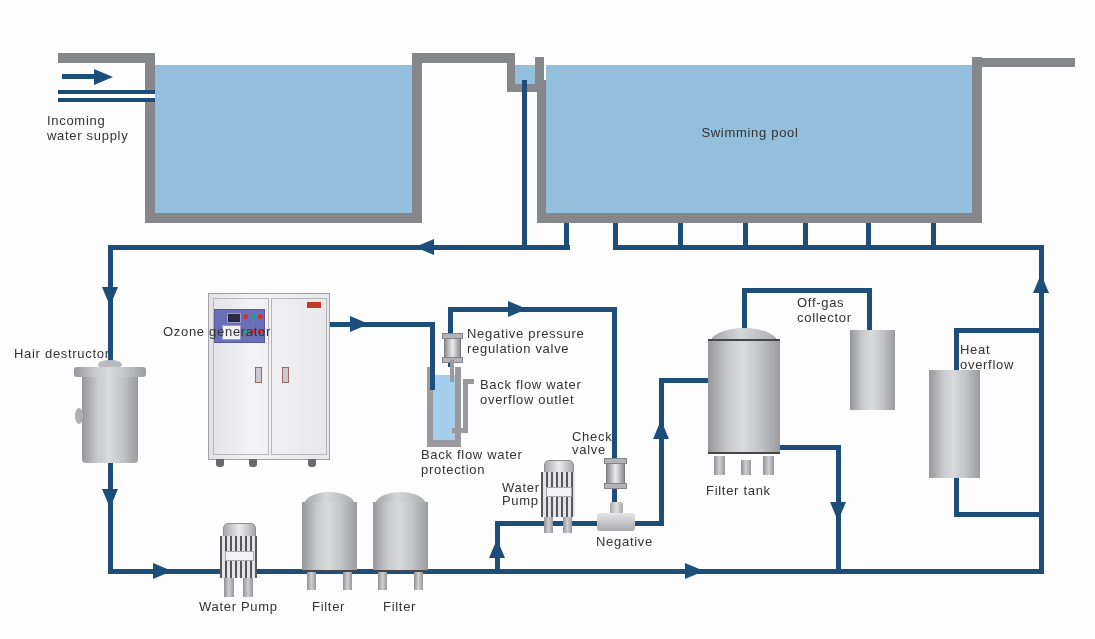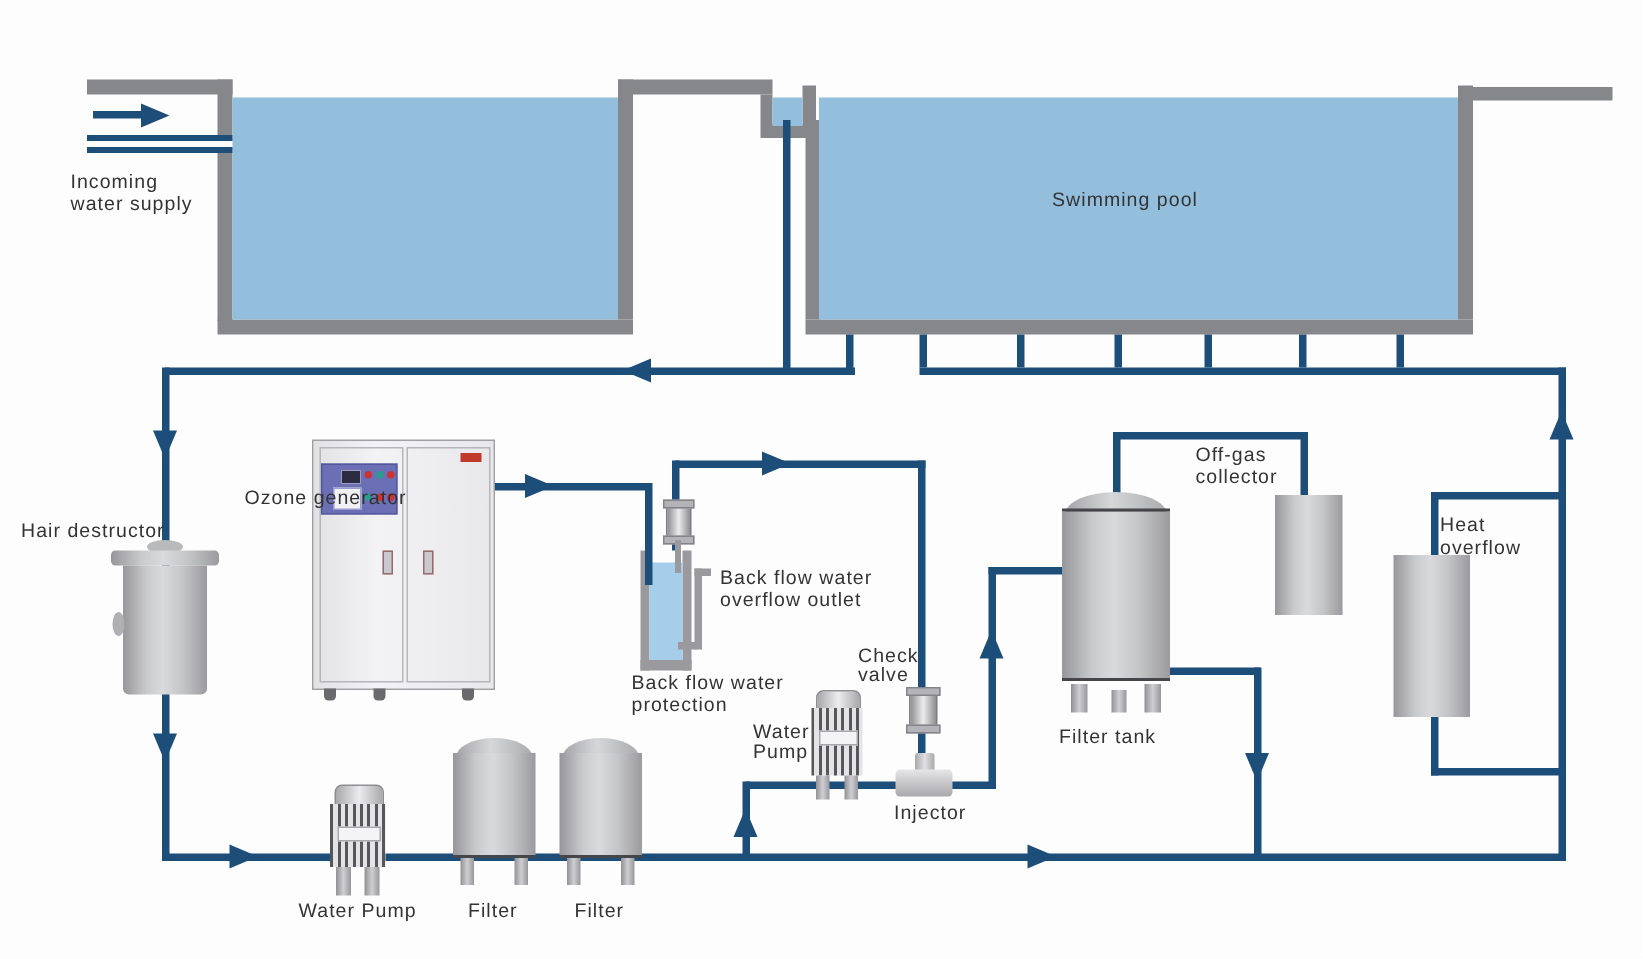--- a/index.html
+++ b/index.html
@@ -191,29 +191,31 @@
     <div class="cyl edge-b" style="position:absolute;left:0;top:10px;width:55px;height:70px;box-sizing:border-box;"></div>
     <div class="foot" style="left:5px;top:80px;width:9px;height:18px;"></div>
     <div class="foot" style="left:41px;top:80px;width:9px;height:18px;"></div>
   </div>
 
   <div class="lbl" style="left:47px;top:114px;">Incoming
 water supply</div>
   <div class="lbl" style="left:660px;top:126px;width:180px;text-align:center;">Swimming pool</div>
   <div class="lbl" style="left:163px;top:277px;margin-top:48px;">Ozone generator</div>
   <div class="lbl" style="left:14px;top:347px;">Hair destructor</div>
+  <div class="lbl" style="left:467px;top:327px;">Negative pressure
+regulation valve</div>
   <div class="lbl" style="left:480px;top:378px;">Back flow water
 overflow outlet</div>
   <div class="lbl" style="left:421px;top:448px;">Back flow water
 protection</div>
   <div class="lbl" style="left:572px;top:430px;line-height:1.0;">Check
 valve</div>
   <div class="lbl" style="left:502px;top:481px;line-height:1.0;">Water
 Pump</div>
-  <div class="lbl" style="left:596px;top:535px;">Injector</div>
+  <div class="lbl" style="left:596px;top:535px;">Negative</div>
   <div class="lbl" style="left:706px;top:484px;">Filter tank</div>
   <div class="lbl" style="left:797px;top:296px;">Off-gas
 collector</div>
   <div class="lbl" style="left:960px;top:343px;">Heat
 overflow</div>
   <div class="lbl" style="left:199px;top:600px;">Water Pump</div>
   <div class="lbl" style="left:312px;top:600px;">Filter</div>
   <div class="lbl" style="left:383px;top:600px;">Filter</div>
 
 </div>

